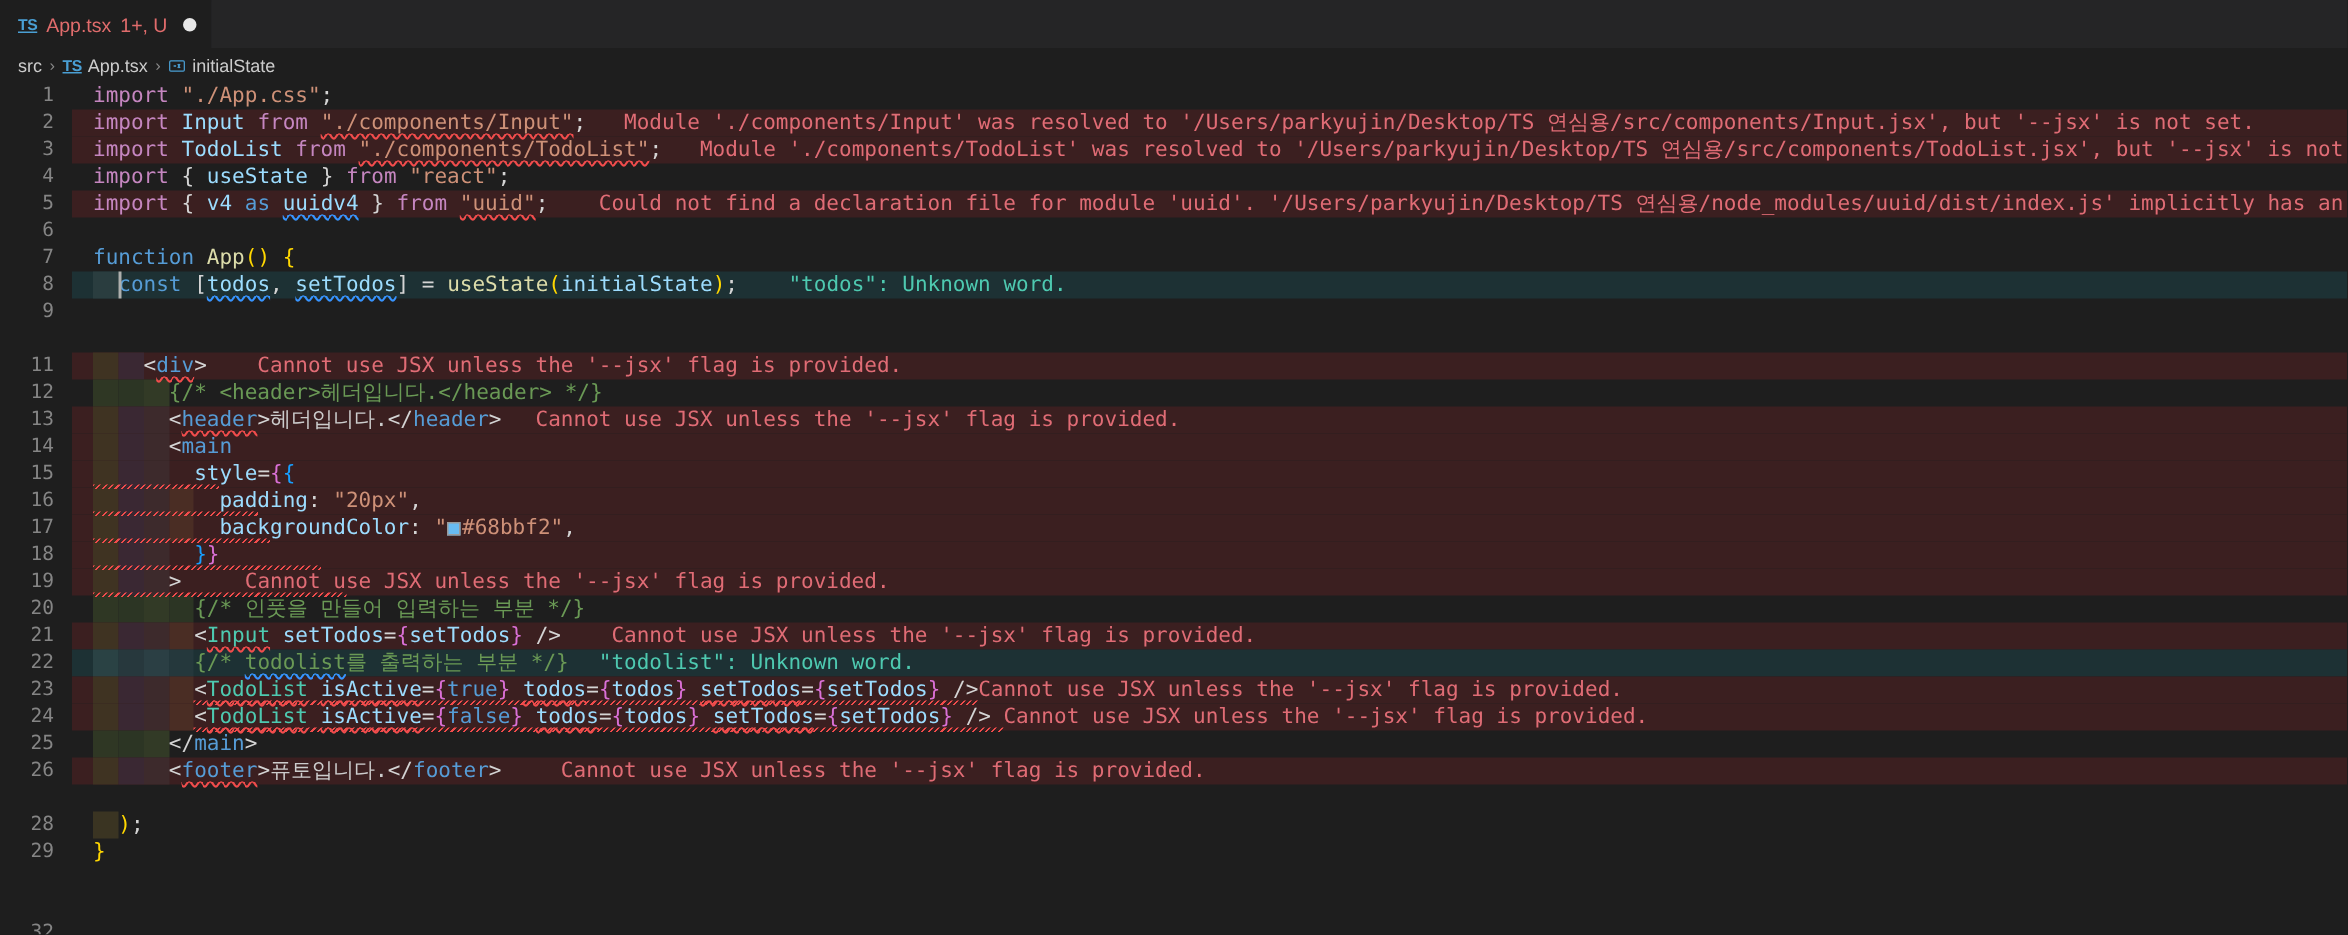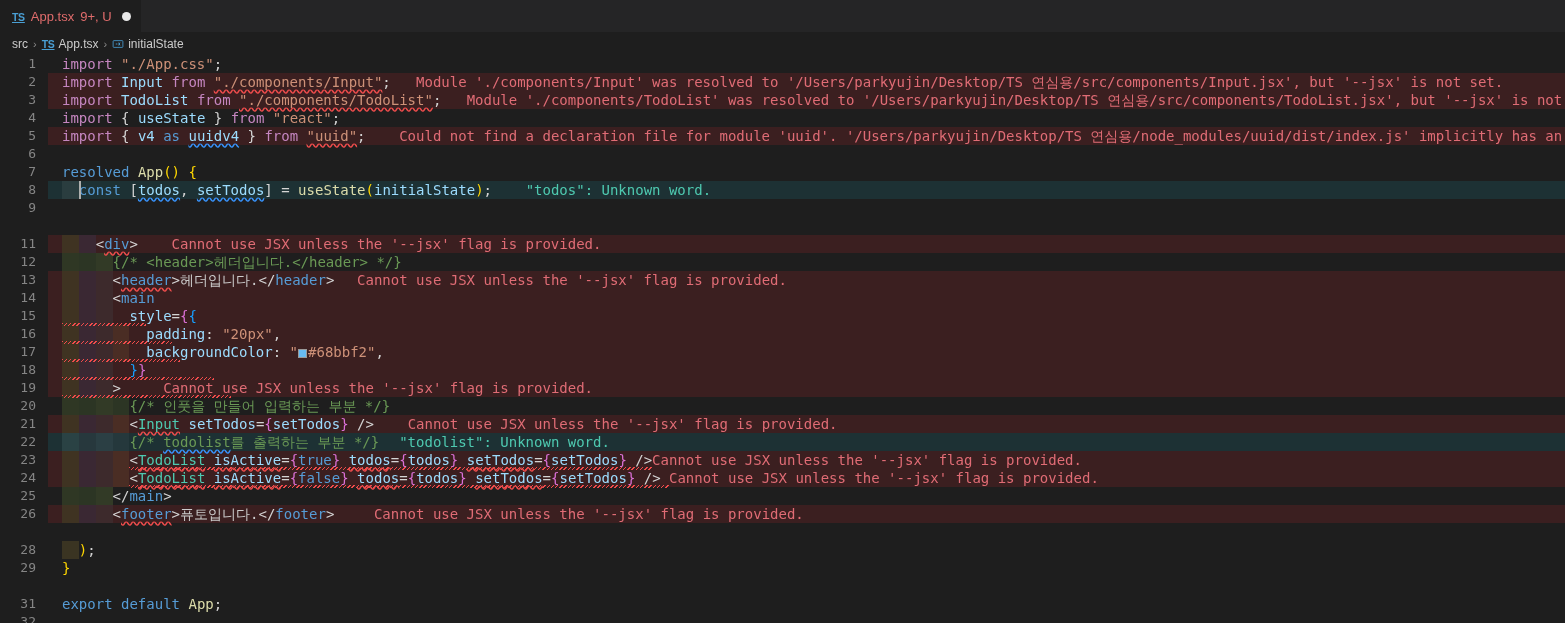--- a/index.html
+++ b/index.html
@@ -181,21 +181,21 @@
       #f14c4c 0px, #f14c4c 1px, transparent 1px, transparent 3px);
   }
 </style>
 </head>
 <body>
 
 <div id="tabbar">
   <div class="tab">
     <span class="ts-badge">TS</span>
     <span class="tab-label">App.tsx</span>
-    <span class="tab-count">9+, U</span>
+    <span class="tab-count">1+, U</span>
     <span class="tab-dirty"></span>
   </div>
   <div id="tabbar-rest"></div>
 </div>
 
 <div id="breadcrumb">
   <span class="bc-item">
     <span>src</span>
   </span>
   <span class="bc-sep">›</span>
@@ -215,36 +215,35 @@
   </span>
 </div>
 
 <div id="editor">
     <div class="row" style="top:0px;position:absolute;left:0;right:0;"><div class="gutter">1</div><div class="code"><span class="k">import</span> <span class="s">"./App.css"</span><span class="p">;</span></div></div>
     <div class="row" style="top:18px;position:absolute;left:0;right:0;"><div class="rowbg bg-err" style="left:48px;"></div><div class="gutter">2</div><div class="code"><span class="k">import</span> <span class="id">Input</span> <span class="k">from</span> <span class="s sq sq-e">"./components/Input"</span><span class="p">;</span></div><div class="code err-msg" style="left:416.06px;">Module './components/Input' was resolved to '/Users/parkyujin/Desktop/TS 연심용/src/components/Input.jsx', but '--jsx' is not set.</div></div>
     <div class="row" style="top:36px;position:absolute;left:0;right:0;"><div class="rowbg bg-err" style="left:48px;"></div><div class="gutter">3</div><div class="code"><span class="k">import</span> <span class="id">TodoList</span> <span class="k">from</span> <span class="s sq sq-e">"./components/TodoList"</span><span class="p">;</span></div><div class="code err-msg" style="left:466.64px;">Module './components/TodoList' was resolved to '/Users/parkyujin/Desktop/TS 연심용/src/components/TodoList.jsx', but '--jsx' is not set.</div></div>
     <div class="row" style="top:54px;position:absolute;left:0;right:0;"><div class="gutter">4</div><div class="code"><span class="k">import</span> <span class="p">{</span> <span class="id">useState</span> <span class="p">}</span> <span class="k">from</span> <span class="s">"react"</span><span class="p">;</span></div></div>
     <div class="row" style="top:72px;position:absolute;left:0;right:0;"><div class="rowbg bg-err" style="left:48px;"></div><div class="gutter">5</div><div class="code"><span class="k">import</span> <span class="p">{</span> <span class="id">v4</span> <span class="kb">as</span> <span class="id sq sq-i">uuidv4</span> <span class="p">}</span> <span class="k">from</span> <span class="s sq sq-e">"uuid"</span><span class="p">;</span></div><div class="code err-msg" style="left:399.2px;">Could not find a declaration file for module 'uuid'. '/Users/parkyujin/Desktop/TS 연심용/node_modules/uuid/dist/index.js' implicitly has an 'any' type. Try `npm i --save-</div></div>
     <div class="row" style="top:90px;position:absolute;left:0;right:0;"><div class="gutter">6</div></div>
-    <div class="row" style="top:108px;position:absolute;left:0;right:0;"><div class="gutter">7</div><div class="code"><span class="kb">resolved</span> <span class="fn">App</span><span class="br1">()</span> <span class="br1">{</span></div></div>
+    <div class="row" style="top:108px;position:absolute;left:0;right:0;"><div class="gutter">7</div><div class="code"><span class="kb">function</span> <span class="fn">App</span><span class="br1">()</span> <span class="br1">{</span></div></div>
     <div class="row" style="top:126px;position:absolute;left:0;right:0;"><div class="rowbg bg-info" style="left:48px;"></div><div class="istrip" style="left:62px;width:16.86px;background:#2a3d3f;"></div><div class="gutter">8</div><div class="code">  <span class="kb">const</span> <span class="p">[</span><span class="id sq sq-b">todos</span><span class="p">, </span><span class="id sq sq-b">setTodos</span><span class="p">]</span> <span class="p">=</span> <span class="fn">useState</span><span class="br1">(</span><span class="id">initialState</span><span class="br1">)</span><span class="p">;</span></div><div class="code info-msg" style="left:525.65px;">"todos": Unknown word.</div><div class="caret" style="left:78.86px;top:0;"></div></div>
     <div class="row" style="top:144px;position:absolute;left:0;right:0;"><div class="gutter">9</div></div>
     <div class="row" style="top:180px;position:absolute;left:0;right:0;"><div class="rowbg bg-err" style="left:48px;"></div><div class="istrip" style="left:62px;width:16.86px;background:#3f3322;"></div><div class="istrip" style="left:78.86px;width:16.86px;background:#3a2833;"></div><div class="gutter">11</div><div class="code">    <span class="p">&lt;</span><span class="tg sq sq-e">div</span><span class="p">&gt;</span></div><div class="code err-msg" style="left:171.59px;">Cannot use JSX unless the '--jsx' flag is provided.</div></div>
     <div class="row" style="top:198px;position:absolute;left:0;right:0;"><div class="istrip" style="left:62px;width:16.86px;background:#2f3724;"></div><div class="istrip" style="left:78.86px;width:16.86px;background:#2c3524;"></div><div class="istrip" style="left:95.72px;width:16.86px;background:#323a26;"></div><div class="gutter">12</div><div class="code">      <span class="cm">{/* &lt;header&gt;헤더입니다.&lt;/header&gt; */}</span></div></div>
     <div class="row" style="top:216px;position:absolute;left:0;right:0;"><div class="rowbg bg-err" style="left:48px;"></div><div class="istrip" style="left:62px;width:16.86px;background:#3f3322;"></div><div class="istrip" style="left:78.86px;width:16.86px;background:#3a2833;"></div><div class="istrip" style="left:95.72px;width:16.86px;background:#3d2a2c;"></div><div class="gutter">13</div><div class="code">      <span class="p">&lt;</span><span class="tg sq sq-e">header</span><span class="p">&gt;</span><span class="jsxtxt">헤더입니다.</span><span class="p">&lt;/</span><span class="tg">header</span><span class="p">&gt;</span></div><div class="code err-msg" style="left:357.05px;">Cannot use JSX unless the '--jsx' flag is provided.</div></div>
     <div class="row" style="top:234px;position:absolute;left:0;right:0;"><div class="rowbg bg-err" style="left:48px;"></div><div class="istrip" style="left:62px;width:16.86px;background:#3f3322;"></div><div class="istrip" style="left:78.86px;width:16.86px;background:#3a2833;"></div><div class="istrip" style="left:95.72px;width:16.86px;background:#3d2a2c;"></div><div class="gutter">14</div><div class="code">      <span class="p">&lt;</span><span class="tg">main</span></div></div>
     <div class="row" style="top:252px;position:absolute;left:0;right:0;"><div class="rowbg bg-err" style="left:48px;"></div><div class="istrip" style="left:62px;width:16.86px;background:#3f3322;"></div><div class="istrip" style="left:78.86px;width:16.86px;background:#3a2833;"></div><div class="istrip" style="left:95.72px;width:16.86px;background:#3d2a2c;"></div><div class="gutter">15</div><div class="code">        <span class="at">style</span><span class="p">=</span><span class="br2">{</span><span class="br3">{</span></div><div class="sqband" style="left:62px;width:84.3px;"></div></div>
     <div class="row" style="top:270px;position:absolute;left:0;right:0;"><div class="rowbg bg-err" style="left:48px;"></div><div class="istrip" style="left:62px;width:16.86px;background:#3f3322;"></div><div class="istrip" style="left:78.86px;width:16.86px;background:#3a2833;"></div><div class="istrip" style="left:95.72px;width:16.86px;background:#3d2a2c;"></div><div class="istrip" style="left:112.58px;width:16.86px;background:#4a2d24;"></div><div class="gutter">16</div><div class="code">          <span class="id">padding</span><span class="p">: </span><span class="s">"20px"</span><span class="p">,</span></div><div class="sqband" style="left:62px;width:109.59px;"></div></div>
     <div class="row" style="top:288px;position:absolute;left:0;right:0;"><div class="rowbg bg-err" style="left:48px;"></div><div class="istrip" style="left:62px;width:16.86px;background:#3f3322;"></div><div class="istrip" style="left:78.86px;width:16.86px;background:#3a2833;"></div><div class="istrip" style="left:95.72px;width:16.86px;background:#3d2a2c;"></div><div class="istrip" style="left:112.58px;width:16.86px;background:#4a2d24;"></div><div class="gutter">17</div><div class="code">          <span class="id">backgroundColor</span><span class="p">: </span><span class="s">"</span><span class="swatch"></span><span class="s">#68bbf2"</span><span class="p">,</span></div><div class="sqband" style="left:62px;width:118.02px;"></div></div>
     <div class="row" style="top:306px;position:absolute;left:0;right:0;"><div class="rowbg bg-err" style="left:48px;"></div><div class="istrip" style="left:62px;width:16.86px;background:#3f3322;"></div><div class="istrip" style="left:78.86px;width:16.86px;background:#3a2833;"></div><div class="istrip" style="left:95.72px;width:16.86px;background:#3d2a2c;"></div><div class="gutter">18</div><div class="code">        <span class="br3">}</span><span class="br2">}</span></div><div class="sqband" style="left:62px;width:151.74px;"></div></div>
     <div class="row" style="top:324px;position:absolute;left:0;right:0;"><div class="rowbg bg-err" style="left:48px;"></div><div class="istrip" style="left:62px;width:16.86px;background:#3f3322;"></div><div class="istrip" style="left:78.86px;width:16.86px;background:#3a2833;"></div><div class="istrip" style="left:95.72px;width:16.86px;background:#3d2a2c;"></div><div class="gutter">19</div><div class="code">      <span class="p">&gt;</span></div><div class="code err-msg" style="left:163.16px;">Cannot use JSX unless the '--jsx' flag is provided.</div><div class="sqband" style="left:62px;width:168.6px;"></div></div>
     <div class="row" style="top:342px;position:absolute;left:0;right:0;"><div class="istrip" style="left:62px;width:16.86px;background:#2f3724;"></div><div class="istrip" style="left:78.86px;width:16.86px;background:#2c3524;"></div><div class="istrip" style="left:95.72px;width:16.86px;background:#323a26;"></div><div class="istrip" style="left:112.58px;width:16.86px;background:#2c3524;"></div><div class="gutter">20</div><div class="code">        <span class="cm">{/* 인풋을 만들어 입력하는 부분 */}</span></div></div>
     <div class="row" style="top:360px;position:absolute;left:0;right:0;"><div class="rowbg bg-err" style="left:48px;"></div><div class="istrip" style="left:62px;width:16.86px;background:#3f3322;"></div><div class="istrip" style="left:78.86px;width:16.86px;background:#3a2833;"></div><div class="istrip" style="left:95.72px;width:16.86px;background:#3d2a2c;"></div><div class="istrip" style="left:112.58px;width:16.86px;background:#4a2d24;"></div><div class="gutter">21</div><div class="code">        <span class="p">&lt;</span><span class="ty sq sq-e">Input</span> <span class="at">setTodos</span><span class="p">=</span><span class="br2">{</span><span class="id">setTodos</span><span class="br2">}</span> <span class="p">/&gt;</span></div><div class="code err-msg" style="left:407.63px;">Cannot use JSX unless the '--jsx' flag is provided.</div></div>
     <div class="row" style="top:378px;position:absolute;left:0;right:0;"><div class="rowbg bg-info" style="left:48px;"></div><div class="istrip" style="left:62px;width:16.86px;background:#2a4244;"></div><div class="istrip" style="left:78.86px;width:16.86px;background:#27383d;"></div><div class="istrip" style="left:95.72px;width:16.86px;background:#2b3f44;"></div><div class="istrip" style="left:112.58px;width:16.86px;background:#25383c;"></div><div class="gutter">22</div><div class="code">        <span class="cm">{/* <span class="sq sq-b">todolist</span>를 출력하는 부분 */}</span></div><div class="code info-msg" style="left:399.2px;">"todolist": Unknown word.</div></div>
     <div class="row" style="top:396px;position:absolute;left:0;right:0;"><div class="rowbg bg-err" style="left:48px;"></div><div class="istrip" style="left:62px;width:16.86px;background:#3f3322;"></div><div class="istrip" style="left:78.86px;width:16.86px;background:#3a2833;"></div><div class="istrip" style="left:95.72px;width:16.86px;background:#3d2a2c;"></div><div class="istrip" style="left:112.58px;width:16.86px;background:#4a2d24;"></div><div class="gutter">23</div><div class="code">        <span class="p">&lt;</span><span class="ty sq sq-e">TodoList</span> <span class="at sq sq-e">isActive</span><span class="p">=</span><span class="br2">{</span><span class="kb">true</span><span class="br2">}</span> <span class="at sq sq-e">todos</span><span class="p">=</span><span class="br2">{</span><span class="id">todos</span><span class="br2">}</span> <span class="at sq sq-e">setTodos</span><span class="p">=</span><span class="br2">{</span><span class="id">setTodos</span><span class="br2">}</span> <span class="p">/&gt;</span></div><div class="code err-msg" style="left:652.1px;">Cannot use JSX unless the '--jsx' flag is provided.</div><div class="sqband" style="left:129.44px;width:522.66px;"></div></div>
     <div class="row" style="top:414px;position:absolute;left:0;right:0;"><div class="rowbg bg-err" style="left:48px;"></div><div class="istrip" style="left:62px;width:16.86px;background:#3f3322;"></div><div class="istrip" style="left:78.86px;width:16.86px;background:#3a2833;"></div><div class="istrip" style="left:95.72px;width:16.86px;background:#3d2a2c;"></div><div class="istrip" style="left:112.58px;width:16.86px;background:#4a2d24;"></div><div class="gutter">24</div><div class="code">        <span class="p">&lt;</span><span class="ty sq sq-e">TodoList</span> <span class="at sq sq-e">isActive</span><span class="p">=</span><span class="br2">{</span><span class="kb">false</span><span class="br2">}</span> <span class="at sq sq-e">todos</span><span class="p">=</span><span class="br2">{</span><span class="id">todos</span><span class="br2">}</span> <span class="at sq sq-e">setTodos</span><span class="p">=</span><span class="br2">{</span><span class="id">setTodos</span><span class="br2">}</span> <span class="p">/&gt;</span></div><div class="code err-msg" style="left:668.96px;">Cannot use JSX unless the '--jsx' flag is provided.</div><div class="sqband" style="left:129.44px;width:539.52px;"></div></div>
     <div class="row" style="top:432px;position:absolute;left:0;right:0;"><div class="istrip" style="left:62px;width:16.86px;background:#2f3724;"></div><div class="istrip" style="left:78.86px;width:16.86px;background:#2c3524;"></div><div class="istrip" style="left:95.72px;width:16.86px;background:#323a26;"></div><div class="gutter">25</div><div class="code">      <span class="p">&lt;/</span><span class="tg">main</span><span class="p">&gt;</span></div></div>
     <div class="row" style="top:450px;position:absolute;left:0;right:0;"><div class="rowbg bg-err" style="left:48px;"></div><div class="istrip" style="left:62px;width:16.86px;background:#3f3322;"></div><div class="istrip" style="left:78.86px;width:16.86px;background:#3a2833;"></div><div class="istrip" style="left:95.72px;width:16.86px;background:#3d2a2c;"></div><div class="gutter">26</div><div class="code">      <span class="p">&lt;</span><span class="tg sq sq-e">footer</span><span class="p">&gt;</span><span class="jsxtxt">퓨토입니다.</span><span class="p">&lt;/</span><span class="tg">footer</span><span class="p">&gt;</span></div><div class="code err-msg" style="left:373.90999999999997px;">Cannot use JSX unless the '--jsx' flag is provided.</div></div>
     <div class="row" style="top:486px;position:absolute;left:0;right:0;"><div class="istrip" style="left:62px;width:16.86px;background:#3a3422;"></div><div class="gutter">28</div><div class="code">  <span class="br1">)</span><span class="p">;</span></div></div>
     <div class="row" style="top:504px;position:absolute;left:0;right:0;"><div class="gutter">29</div><div class="code"><span class="br1">}</span></div></div>
-    <div class="row" style="top:540px;position:absolute;left:0;right:0;"><div class="gutter">31</div><div class="code"><span class="kb">export</span> <span class="kb">default</span> <span class="fn">App</span><span class="p">;</span></div></div>
     <div class="row" style="top:558px;position:absolute;left:0;right:0;"><div class="gutter">32</div></div>
   </div>
 
 </body></html>

